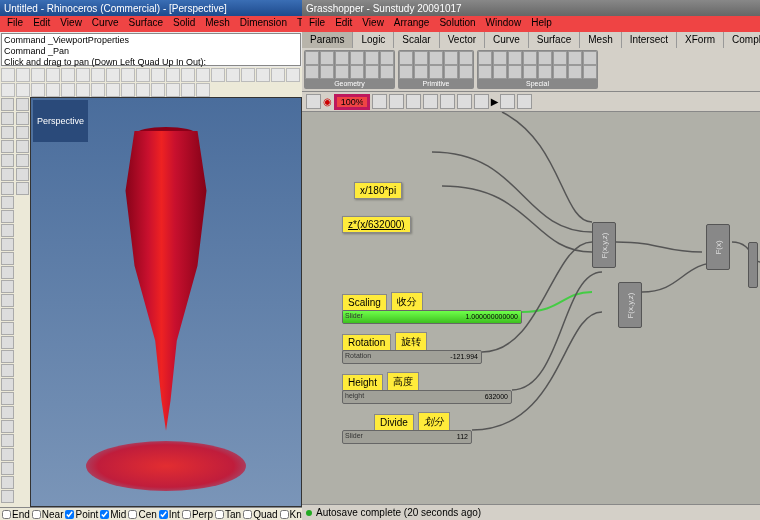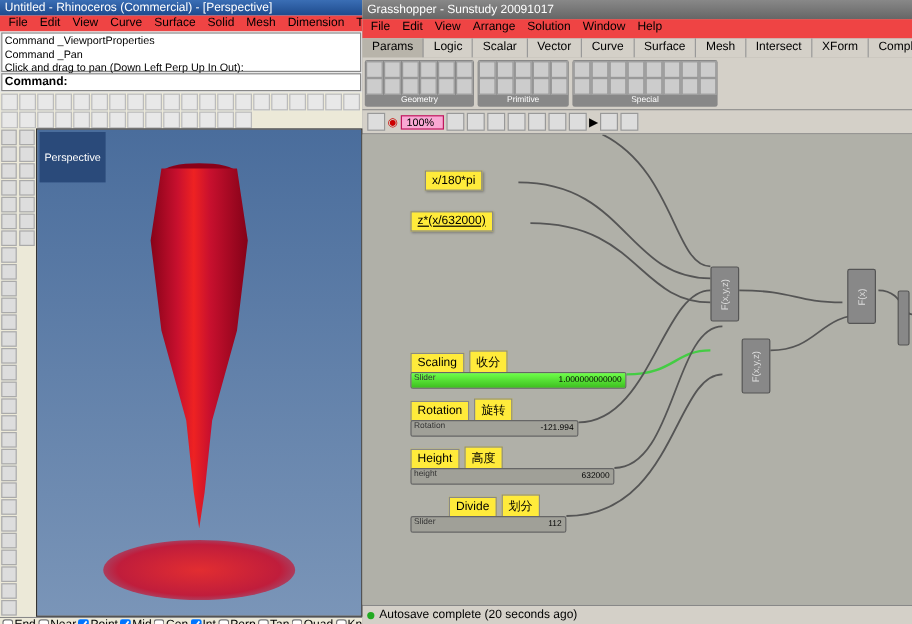--- a/index.html
+++ b/index.html
@@ -29,23 +29,23 @@
 .gh-tabs{height:16px;background:#d4d0c8;display:flex;font-size:9px;}
 .gh-tabs span{padding:2px 8px;border-right:1px solid #999;}
 .gh-tabs span.active{background:#b8b4aa;}
 .gh-ribbon{height:44px;background:#d4d0c8;border-bottom:1px solid #888;display:flex;padding:2px;gap:3px;}
 .rib-grp{display:flex;flex-direction:column;background:#888;border-radius:2px;padding:1px;}
 .rib-icons{display:flex;gap:1px;}
 .ribtn{width:14px;height:14px;background:#ccc;border:1px solid #999;}
 .rib-lbl{font-size:7px;color:#fff;text-align:center;padding:1px;}
 .gh-tb2{height:20px;background:#d4d0c8;display:flex;align-items:center;padding:2px 4px;gap:2px;border-bottom:1px solid #888;}
 .ghbtn{width:15px;height:15px;background:#ddd;border:1px solid #999;}
-.pct{background:#f9a8d4;border:1px solid #be185d;padding:0 4px;font-size:9px;width:36px;}
+.pct{background:#ef4444;border:3px solid #be185d;padding:0 4px;font-size:9px;width:36px;}
 .canvas{flex:1;background:#b0b0a8;position:relative;overflow:hidden;}
-.panel{position:absolute;background:#ffeb3b;border:1px solid #888;font-size:10px;padding:2px 5px;box-shadow:1px 1px 2px rgba(0,0,0,.3);}
+.panel{position:absolute;background:#ffeb3b;border:1px solid #888;font-size:10px;padding:2px 5px;box-shadow:1px 1px 2px rgba(0,0,0,.3);margin-top:40px;}
 .slider-comp{position:absolute;display:flex;align-items:center;}
 .slider-lbl{background:#ffeb3b;border:1px solid #888;padding:2px 5px;font-size:10px;}
 .slider-trk{background:#a0a098;border:1px solid #666;height:14px;position:relative;border-radius:2px;}
 .slider-sub{font-size:7px;color:#333;position:absolute;left:2px;top:1px;}
 .slider-val{font-size:7px;position:absolute;right:3px;top:2px;}
 .slider-fill{position:absolute;height:100%;background:linear-gradient(#6eff4a,#3ec020);left:0;top:0;}
 .component{position:absolute;width:24px;height:46px;background:#888;border:1px solid #555;border-radius:2px;display:flex;align-items:center;justify-content:center;}
 .comp-lbl{transform:rotate(-90deg);font-size:8px;color:#ddd;white-space:nowrap;}
 .gh-status{height:16px;background:#d4d0c8;border-top:1px solid #888;font-size:9px;display:flex;align-items:center;padding:0 4px;}
 .dot{width:6px;height:6px;border-radius:50%;background:#2a2;margin-right:4px;}
@@ -67,22 +67,21 @@
     <span>Mesh</span>
     <span>Dimension</span>
     <span>Transform</span>
     <span>Tools</span>
     <span>Analyze</span>
     <span>Render</span>
     <span>Help</span>
   </div>
   <div class="cmdarea" style="white-space:pre-line;height:33px;">Command _ViewportProperties
 Command _Pan
-Click and drag to pan  (Down  Left  Perp  Up  In  Out):</div>
-  <div class="cmdline"><b>Command:</b></div>
+Click and drag to pan  (Down  Left  Quad  Up  In  Out):</div>
   <div class="toolbar" style="height:30px;">
     <span class="tbtn"></span>
       <span class="tbtn"></span>
       <span class="tbtn"></span>
       <span class="tbtn"></span>
       <span class="tbtn"></span>
       <span class="tbtn"></span>
       <span class="tbtn"></span>
       <span class="tbtn"></span>
       <span class="tbtn"></span>
@@ -350,21 +349,21 @@
       <div class="slider-lbl">Height</div>
       <div class="slider-lbl" style="margin-left:4px;">高度</div>
     </div>
     <div class="slider-trk" style="position:absolute;left:40px;top:278px;width:170px;">
       <span class="slider-sub">height</span>
       <span class="slider-val">632000</span>
     </div>
 
     <div class="slider-comp" style="left:40px;top:300px;margin-left:32px;">
       <div class="slider-lbl">Divide</div>
-      <div class="slider-lbl" style="margin-left:4px;">划分</div>
+      <div class="slider-lbl" style="margin-left:4px;font-style:italic;">划分</div>
     </div>
     <div class="slider-trk" style="position:absolute;left:40px;top:318px;width:130px;">
       <span class="slider-sub">Slider</span>
       <span class="slider-val">112</span>
     </div>
 
     <div class="component" style="left:290px;top:110px;">
         <span class="comp-lbl">F(x,y,z)</span>
       </div>
     <div class="component" style="left:316px;top:170px;">

